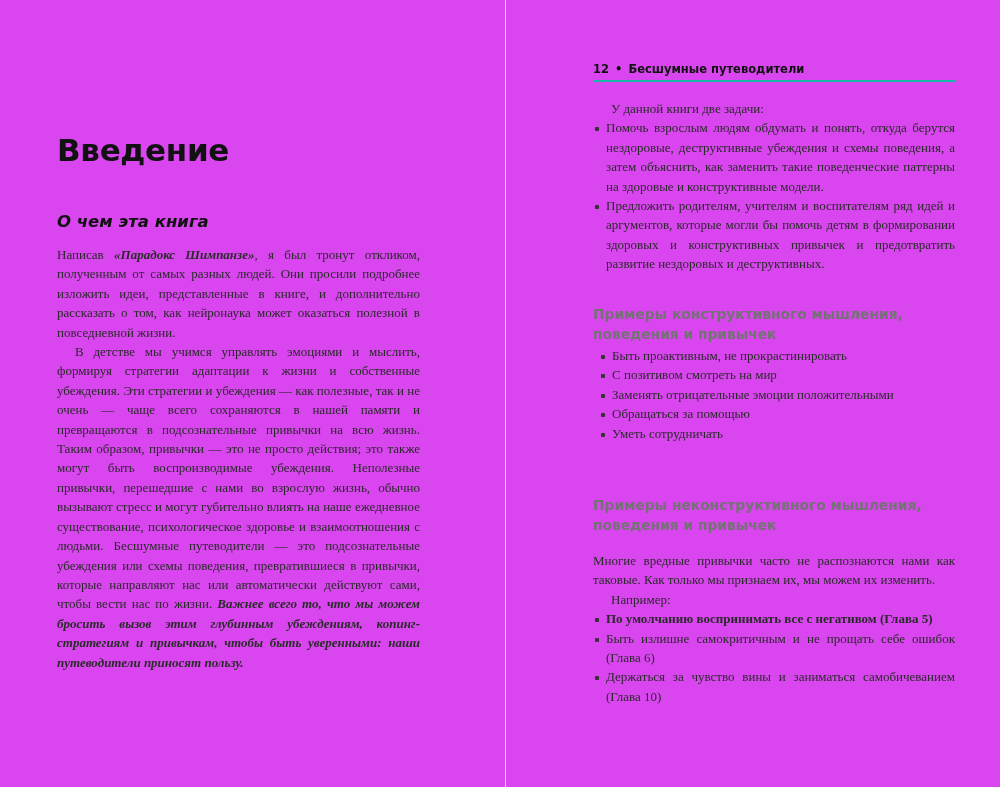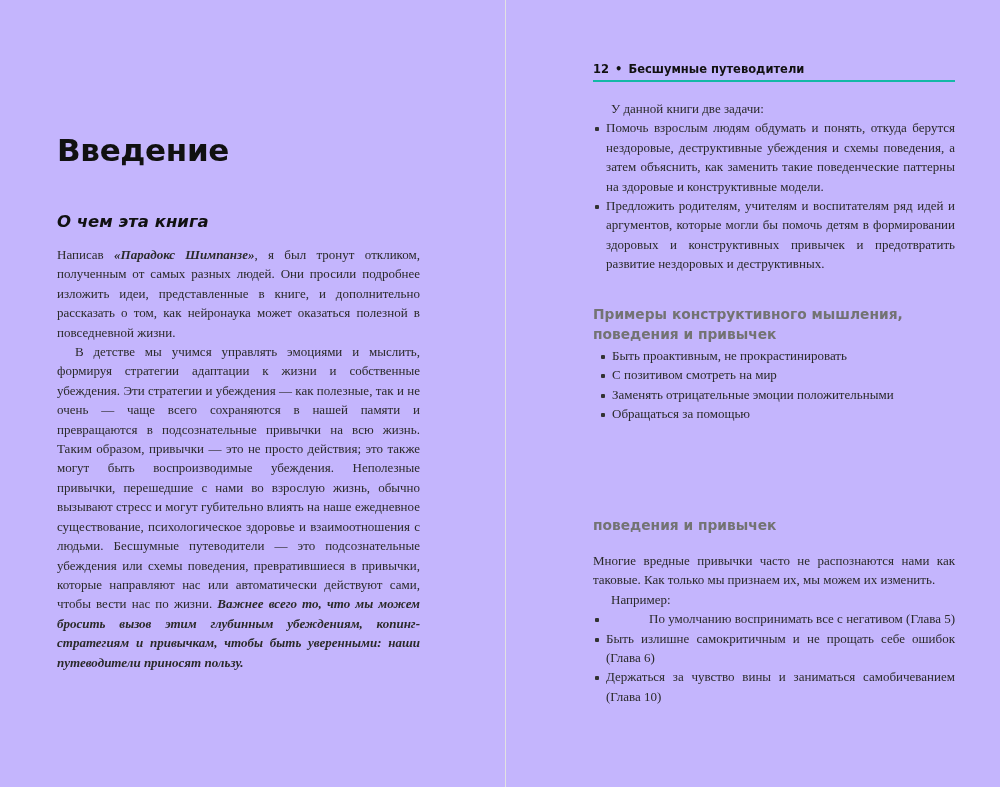--- a/index.html
+++ b/index.html
@@ -1,20 +1,20 @@
 <!DOCTYPE html>
 <html><head>
 <meta charset="utf-8">
 <style>
   html, body { margin: 0; padding: 0; }
   body {
     width: 1000px; height: 787px; background: #ffffff; position: relative; overflow: hidden;
     font-family: "Liberation Serif", "DejaVu Serif", serif; color: #2a2a2a;
   }
-  .page { position: absolute; top: 0; height: 787px; background: #c4b5fd; }
+  .page { position: absolute; top: 0; height: 787px; background: #d946ef; }
   .page-left { left: 0; width: 505px; }
   .page-right { left: 506px; width: 494px; }
   .gutter { position: absolute; left: 505px; top: 0; width: 1px; height: 787px; background: #e2e2e2; }
 
   .chapter-title {
     position: absolute; left: 57px; top: 132px; margin: 0;
     font-family: "DejaVu Sans", "Liberation Sans", sans-serif; font-weight: bold;
     font-size: 31px; color: #111; letter-spacing: -0.3px;
   }
   .section-title {
@@ -89,28 +89,29 @@
 <h3 class="sub-title" style="top:305px;">
   <span>Примеры конструктивного мышления,</span><br>
   <span>поведения и привычек</span>
 </h3>
 <div class="right-block" style="top:346px; left:599px; width:356px;">
   <ul class="bl small">
     <li>Быть проактивным, не прокрастинировать</li>
     <li>С позитивом смотреть на мир</li>
     <li>Заменять отрицательные эмоции положительными</li>
     <li>Обращаться за помощью</li>
+    <li>Уметь сотрудничать</li>
   </ul>
 </div>
 
 <h3 class="sub-title" style="top:496px;">
-  <br>
+  <span>Примеры неконструктивного мышления,</span><br>
   <span>поведения и привычек</span>
 </h3>
 <div class="right-block" style="top:551px;">
   <p>Многие вредные привычки часто не распознаются нами как таковые. Как только мы признаем их, мы можем их изменить.</p>
   <p class="intro-line">Например:</p>
   <ul class="bl">
-    <li style="text-align:right;">По умолчанию воспринимать все с негативом (Глава 5)</li>
+    <li style="text-align:left;font-weight:bold;">По умолчанию воспринимать все с негативом (Глава 5)</li>
     <li>Быть излишне самокритичным и не прощать себе ошибок (Глава 6)</li>
     <li>Держаться за чувство вины и заниматься самобичеванием (Глава 10)</li>
   </ul>
 </div>
 
 </body></html>

